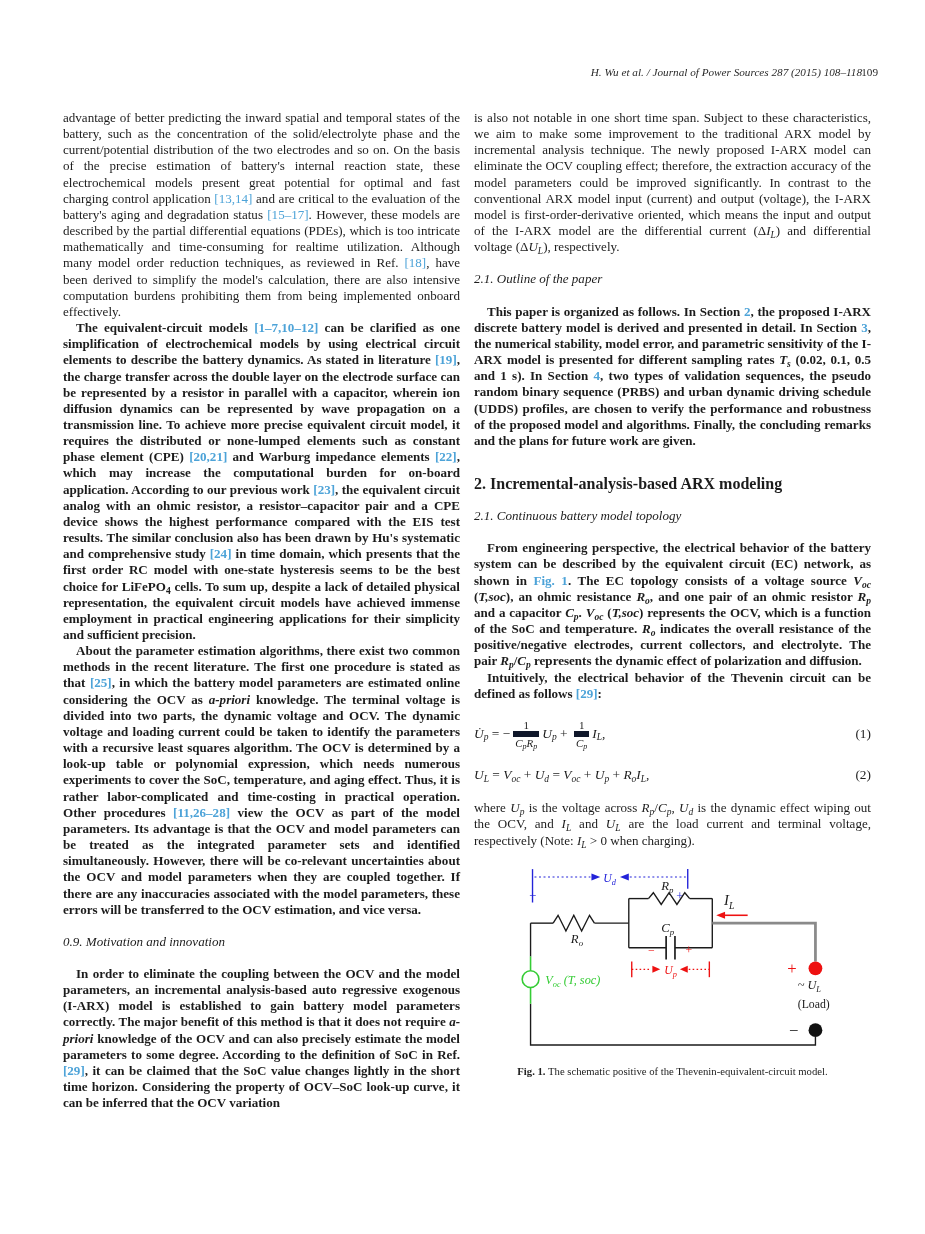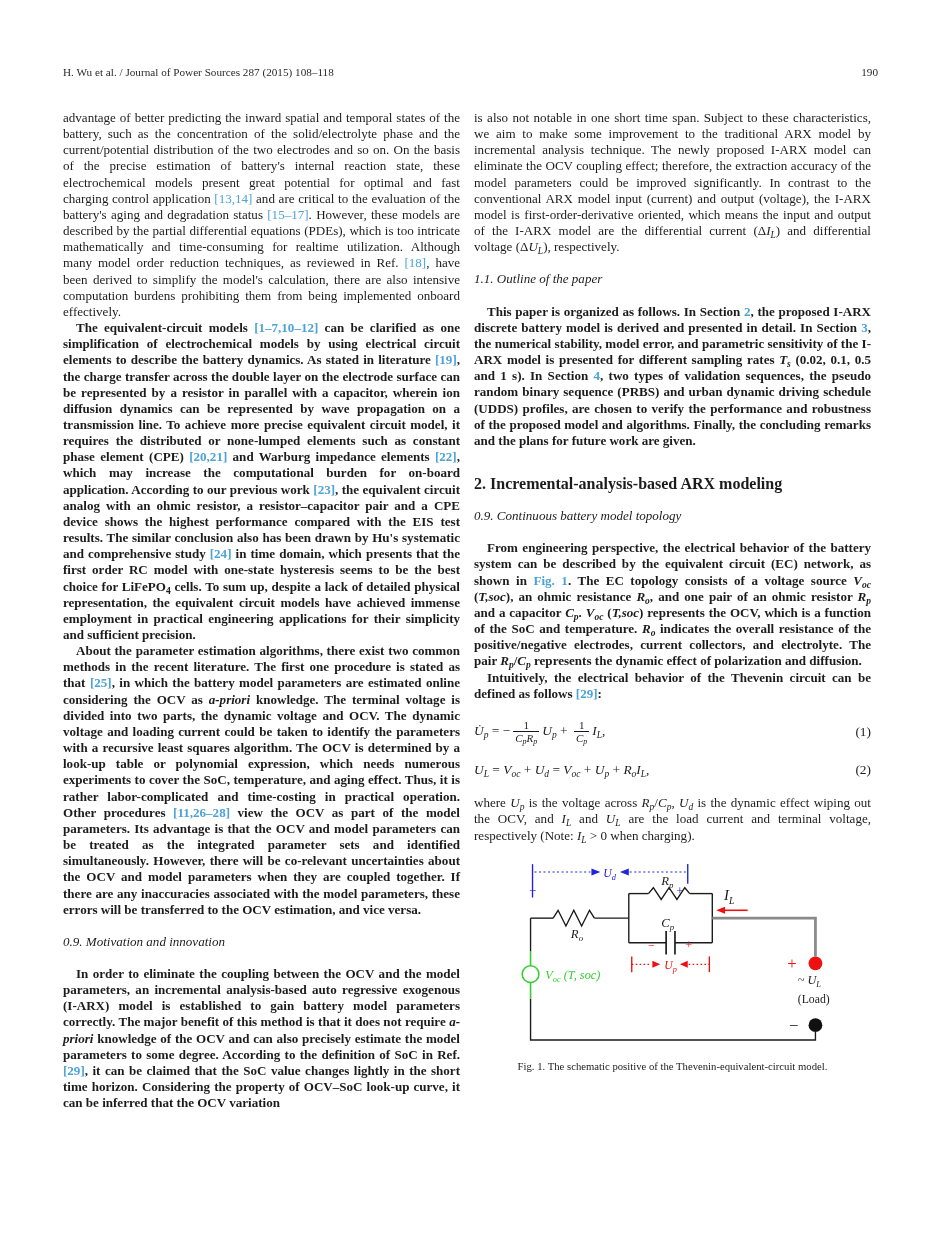--- a/index.html
+++ b/index.html
@@ -2,73 +2,73 @@
 <html><head>
 <meta charset="utf-8">
 <style>
   html,body{margin:0;padding:0;}
   body{
     width:925px;height:1234px;position:relative;background:#ffffff;
     font-family:"Liberation Serif", serif;color:#1c1c1c;overflow:hidden;
   }
   .page{position:absolute;left:63px;top:66px;width:815px;}
   .pagehead{position:relative;height:16px;font-size:11.2px;color:#2a2a2a;}
-  .citation{position:absolute;left:0;right:16px;text-align:left;}
+  .citation{position:absolute;left:0;right:16px;text-align:right;font-style:italic;}
   .pageno{position:absolute;right:0;top:0;}
   .columns{display:flex;gap:14px;margin-top:28px;}
   .col{width:397px;font-size:13.05px;line-height:16.15px;text-align:justify;}
   p.para{margin:0;}
   p.para.indent{text-indent:13px;font-weight:bold;}
   .heading-italic{font-style:italic;margin:16px 0;}
   .heading-bold{font-weight:bold;margin:27px 0 16px;font-size:16px;}
   .ref{color:#4da3d8;cursor:pointer;}
   .it{font-style:italic;}
   .sub{font-style:italic;font-size:9.5px;vertical-align:-2.5px;line-height:0;}
   .subr{font-size:9.5px;vertical-align:-2.5px;line-height:0;}
   .equation{display:flex;align-items:center;margin:17px 0;font-size:13.4px;}
   .eq-body{flex:1;text-align:left;}
   .eq-num{margin-left:8px;}
   .frac{display:inline-block;text-align:center;vertical-align:middle;margin:0 3px;font-size:11px;line-height:1.15;}
   .frac .num{display:block;}
-  .frac .den{display:block;border-top:1px solid #0f172a;padding:0 2px;}
+  .frac .den{display:block;border-top:6px solid #0f172a;padding:0 2px;}
   .frac .sub{font-size:8px;vertical-align:-2px;}
   .fig{margin:14px auto 0;width:334px;text-align:center;}
   .fig svg{display:block;margin:0 auto;}
   figcaption{font-size:10.7px;line-height:13px;text-align:center;color:#222;margin-top:10px;text-indent:0;}
-  figcaption b{font-weight:normal;}
+  figcaption b{font-weight:bold;}
   .flbl{font-family:"Liberation Serif",serif;font-style:italic;}
 </style>
 </head>
 <body>
 
 <div class="page">
 
   <div class="pagehead">
     <span class="citation">H. Wu et al. / Journal of Power Sources 287 (2015) 108–118</span>
-    <span class="pageno">190</span>
+    <span class="pageno">109</span>
   </div>
 
   <div class="columns">
     <div class="col">
       <div>
           <p class="para"><span>advantage of better predicting the inward spatial and temporal states of the battery, such as the concentration of the solid/electrolyte phase and the current/potential distribution of the two electrodes and so on. On the basis of the precise estimation of battery's internal reaction state, these electrochemical models present great potential for optimal and fast charging control application </span><span class="ref">[13,14]</span><span> and are critical to the evaluation of the battery's aging and degradation status </span><span class="ref">[15–17]</span><span>. However, these models are described by the partial differential equations (PDEs), which is too intricate mathematically and time-consuming for realtime utilization. Although many model order reduction techniques, as reviewed in Ref. </span><span class="ref">[18]</span><span>, have been derived to simplify the model's calculation, there are also intensive computation burdens prohibiting them from being implemented onboard effectively.</span></p>
           <p class="para indent"><span>The equivalent-circuit models </span><span class="ref">[1–7,10–12]</span><span> can be clarified as one simplification of electrochemical models by using electrical circuit elements to describe the battery dynamics. As stated in literature </span><span class="ref">[19]</span><span>, the charge transfer across the double layer on the electrode surface can be represented by a resistor in parallel with a capacitor, wherein ion diffusion dynamics can be represented by wave propagation on a transmission line. To achieve more precise equivalent circuit model, it requires the distributed or none-lumped elements such as constant phase element (CPE) </span><span class="ref">[20,21]</span><span> and Warburg impedance elements </span><span class="ref">[22]</span><span>, which may increase the computational burden for on-board application. According to our previous work </span><span class="ref">[23]</span><span>, the equivalent circuit analog with an ohmic resistor, a resistor–capacitor pair and a CPE device shows the highest performance compared with the EIS test results. The similar conclusion also has been drawn by Hu's systematic and comprehensive study </span><span class="ref">[24]</span><span> in time domain, which presents that the first order RC model with one-state hysteresis seems to be the best choice for LiFePO</span><span class="subr">4</span><span> cells. To sum up, despite a lack of detailed physical representation, the equivalent circuit models have achieved immense employment in practical engineering applications for their simplicity and sufficient precision.</span></p>
           <p class="para indent"><span>About the parameter estimation algorithms, there exist two common methods in the recent literature. The first one procedure is stated as that </span><span class="ref">[25]</span><span>, in which the battery model parameters are estimated online considering the OCV as </span><span class="it">a-priori</span><span> knowledge. The terminal voltage is divided into two parts, the dynamic voltage and OCV. The dynamic voltage and loading current could be taken to identify the parameters with a recursive least squares algorithm. The OCV is determined by a look-up table or polynomial expression, which needs numerous experiments to cover the SoC, temperature, and aging effect. Thus, it is rather labor-complicated and time-costing in practical operation. Other procedures </span><span class="ref">[11,26–28]</span><span> view the OCV as part of the model parameters. Its advantage is that the OCV and model parameters can be treated as the integrated parameter sets and identified simultaneously. However, there will be co-relevant uncertainties about the OCV and model parameters when they are coupled together. If there are any inaccuracies associated with the model parameters, these errors will be transferred to the OCV estimation, and vice versa.</span></p>
           <div class="heading-italic"><span>0.9.  Motivation and innovation</span></div>
           <p class="para indent"><span>In order to eliminate the coupling between the OCV and the model parameters, an incremental analysis-based auto regressive exogenous (I-ARX) model is established to gain battery model parameters correctly. The major benefit of this method is that it does not require </span><span class="it">a-priori</span><span> knowledge of the OCV and can also precisely estimate the model parameters to some degree. According to the definition of SoC in Ref. </span><span class="ref">[29]</span><span>, it can be claimed that the SoC value changes lightly in the short time horizon. Considering the property of OCV–SoC look-up curve, it can be inferred that the OCV variation</span></p>
         </div>
     </div>
 
     <div class="col">
       <div>
           <p class="para"><span>is also not notable in one short time span. Subject to these characteristics, we aim to make some improvement to the traditional ARX model by incremental analysis technique. The newly proposed I-ARX model can eliminate the OCV coupling effect; therefore, the extraction accuracy of the model parameters could be improved significantly. In contrast to the conventional ARX model input (current) and output (voltage), the I-ARX model is first-order-derivative oriented, which means the input and output of the I-ARX model are the differential current (Δ</span><span class="it">I</span><span class="sub">L</span><span>) and differential voltage (Δ</span><span class="it">U</span><span class="sub">L</span><span>), respectively.</span></p>
-          <div class="heading-italic"><span>1.1.  Outline of the paper</span></div>
+          <div class="heading-italic"><span>2.1.  Outline of the paper</span></div>
           <p class="para indent"><span>This paper is organized as follows. In Section </span><span class="ref">2</span><span>, the proposed I-ARX discrete battery model is derived and presented in detail. In Section </span><span class="ref">3</span><span>, the numerical stability, model error, and parametric sensitivity of the I-ARX model is presented for different sampling rates </span><span class="it">T</span><span class="sub">s</span><span> (0.02, 0.1, 0.5 and 1 s). In Section </span><span class="ref">4</span><span>, two types of validation sequences, the pseudo random binary sequence (PRBS) and urban dynamic driving schedule (UDDS) profiles, are chosen to verify the performance and robustness of the proposed model and algorithms. Finally, the concluding remarks and the plans for future work are given.</span></p>
           <div class="heading-bold"><span>2.  Incremental-analysis-based ARX modeling</span></div>
-          <div class="heading-italic"><span>0.9.  Continuous battery model topology</span></div>
+          <div class="heading-italic"><span>2.1.  Continuous battery model topology</span></div>
           <p class="para indent"><span>From engineering perspective, the electrical behavior of the battery system can be described by the equivalent circuit (EC) network, as shown in </span><span class="ref">Fig. 1</span><span>. The EC topology consists of a voltage source </span><span class="it">V</span><span class="sub">oc</span><span> (</span><span class="it">T,soc</span><span>), an ohmic resistance </span><span class="it">R</span><span class="sub">o</span><span>, and one pair of an ohmic resistor </span><span class="it">R</span><span class="sub">p</span><span> and a capacitor </span><span class="it">C</span><span class="sub">p</span><span>. </span><span class="it">V</span><span class="sub">oc</span><span> (</span><span class="it">T,soc</span><span>) represents the OCV, which is a function of the SoC and temperature. </span><span class="it">R</span><span class="sub">o</span><span> indicates the overall resistance of the positive/negative electrodes, current collectors, and electrolyte. The pair </span><span class="it">R</span><span class="sub">p</span><span>/</span><span class="it">C</span><span class="sub">p</span><span> represents the dynamic effect of polarization and diffusion.</span></p>
           <p class="para indent"><span>Intuitively, the electrical behavior of the Thevenin circuit can be defined as follows </span><span class="ref">[29]</span><span>:</span></p>
           <div class="equation">
             <span class="eq-body"><span class="it">U̇</span><span class="sub">p</span><span> = −</span><span class="frac"><span class="num"><span>1</span></span><span class="den"><span class="it">C</span><span class="sub">p</span><span class="it">R</span><span class="sub">p</span></span></span><span class="it">U</span><span class="sub">p</span><span> + </span><span class="frac"><span class="num"><span>1</span></span><span class="den"><span class="it">C</span><span class="sub">p</span></span></span><span class="it">I</span><span class="sub">L</span><span>,</span></span>
             <span class="eq-num">(1)</span>
           </div>
           <div class="equation">
             <span class="eq-body"><span class="it">U</span><span class="sub">L</span><span> = </span><span class="it">V</span><span class="sub">oc</span><span> + </span><span class="it">U</span><span class="sub">d</span><span> = </span><span class="it">V</span><span class="sub">oc</span><span> + </span><span class="it">U</span><span class="sub">p</span><span> + </span><span class="it">R</span><span class="sub">o</span><span class="it">I</span><span class="sub">L</span><span>,</span></span>
             <span class="eq-num">(2)</span>
           </div>

